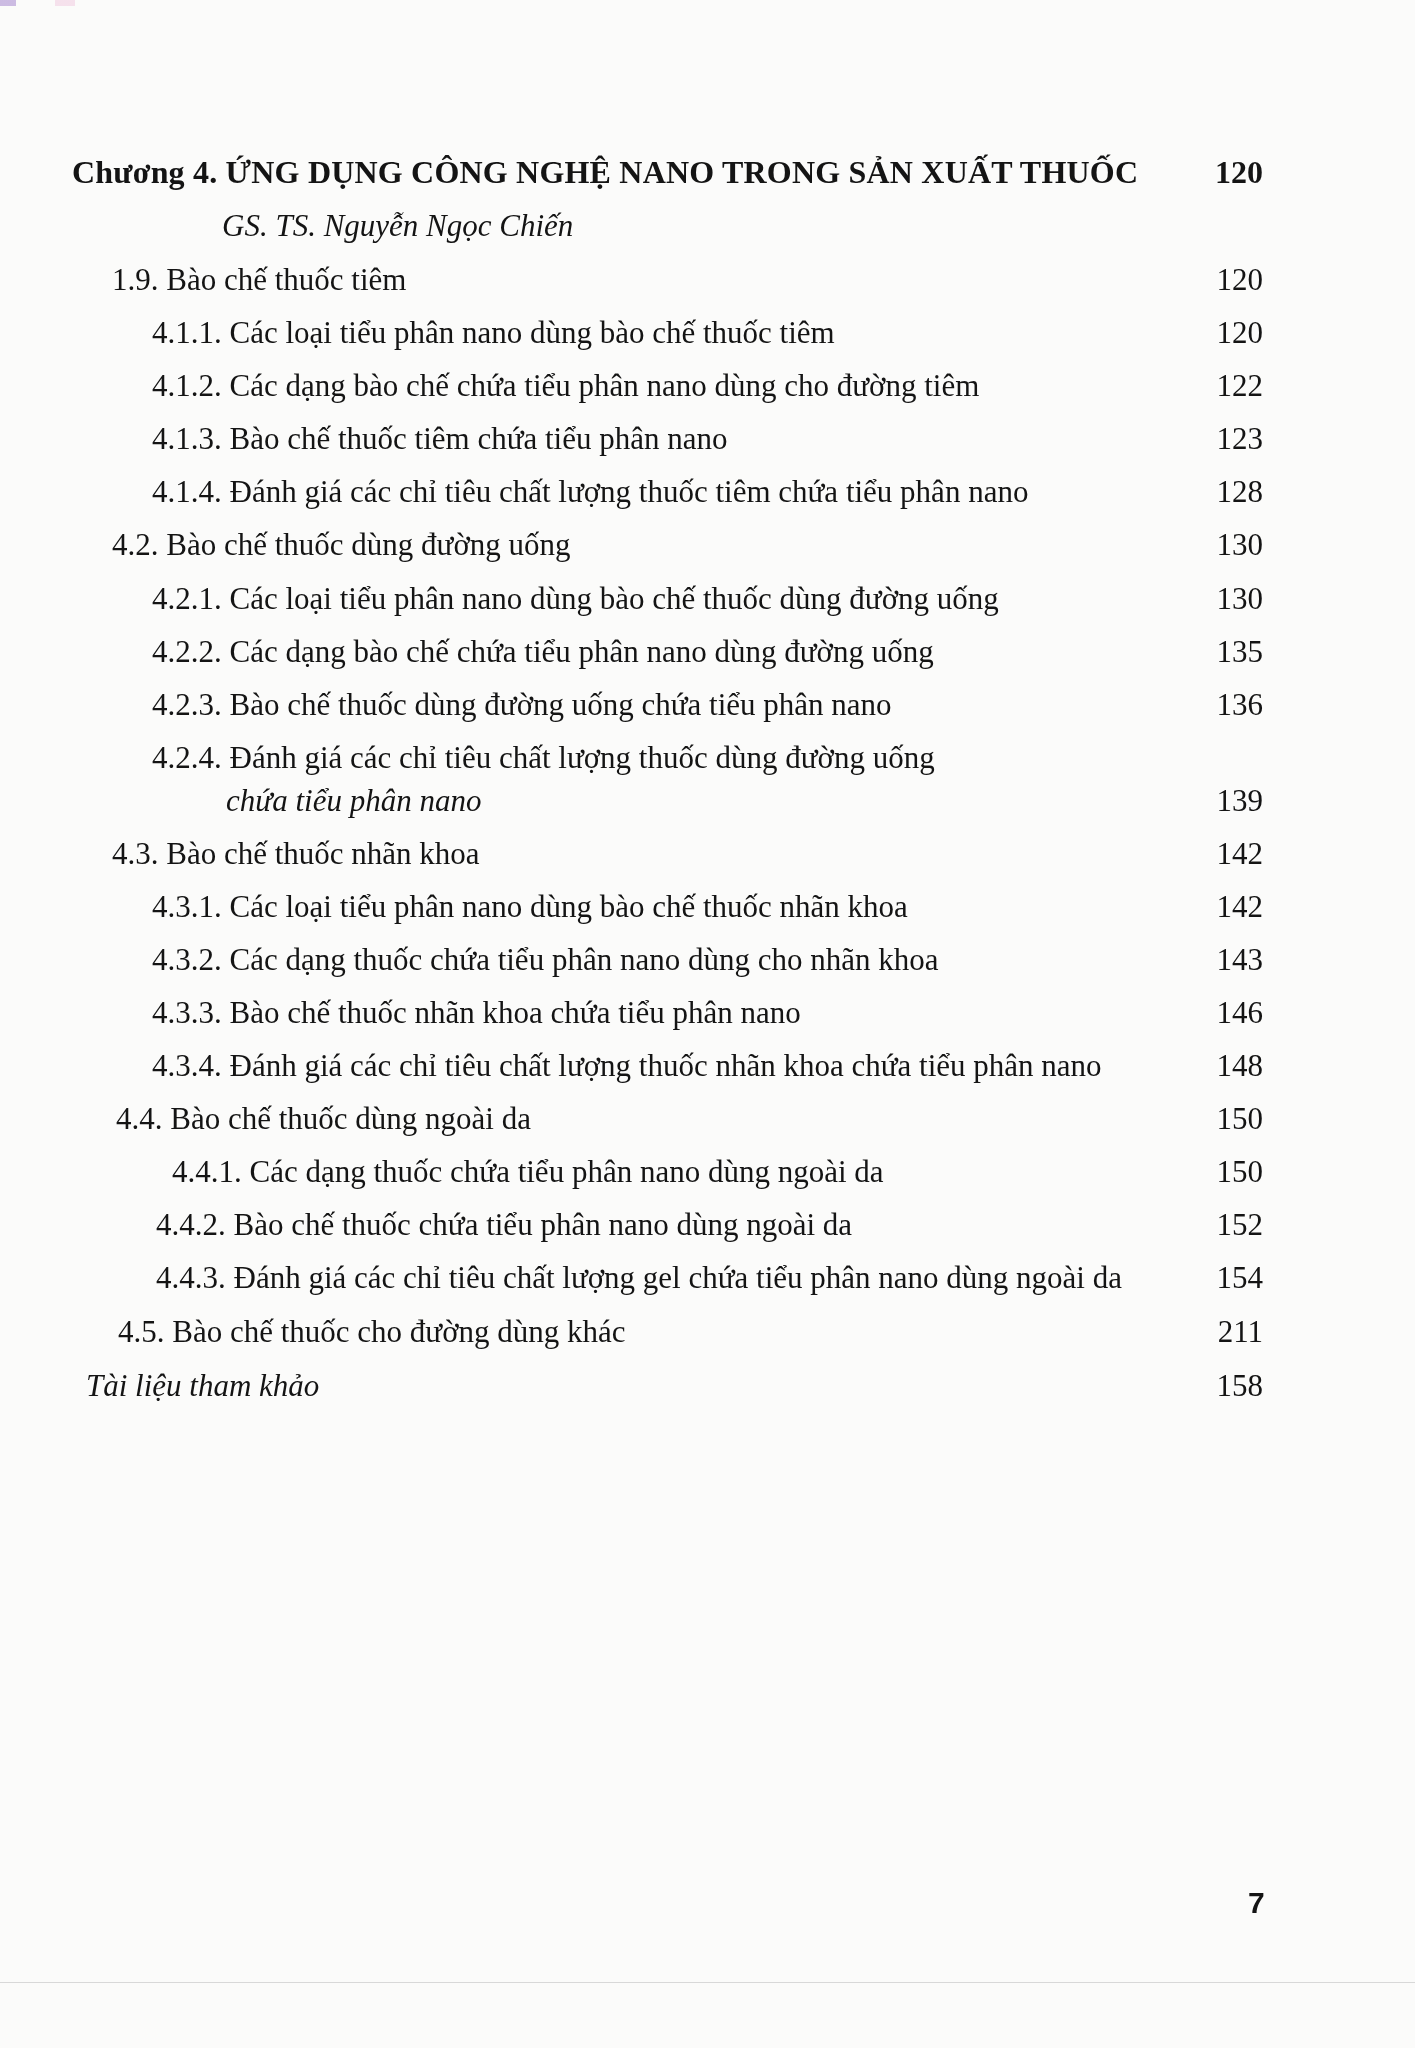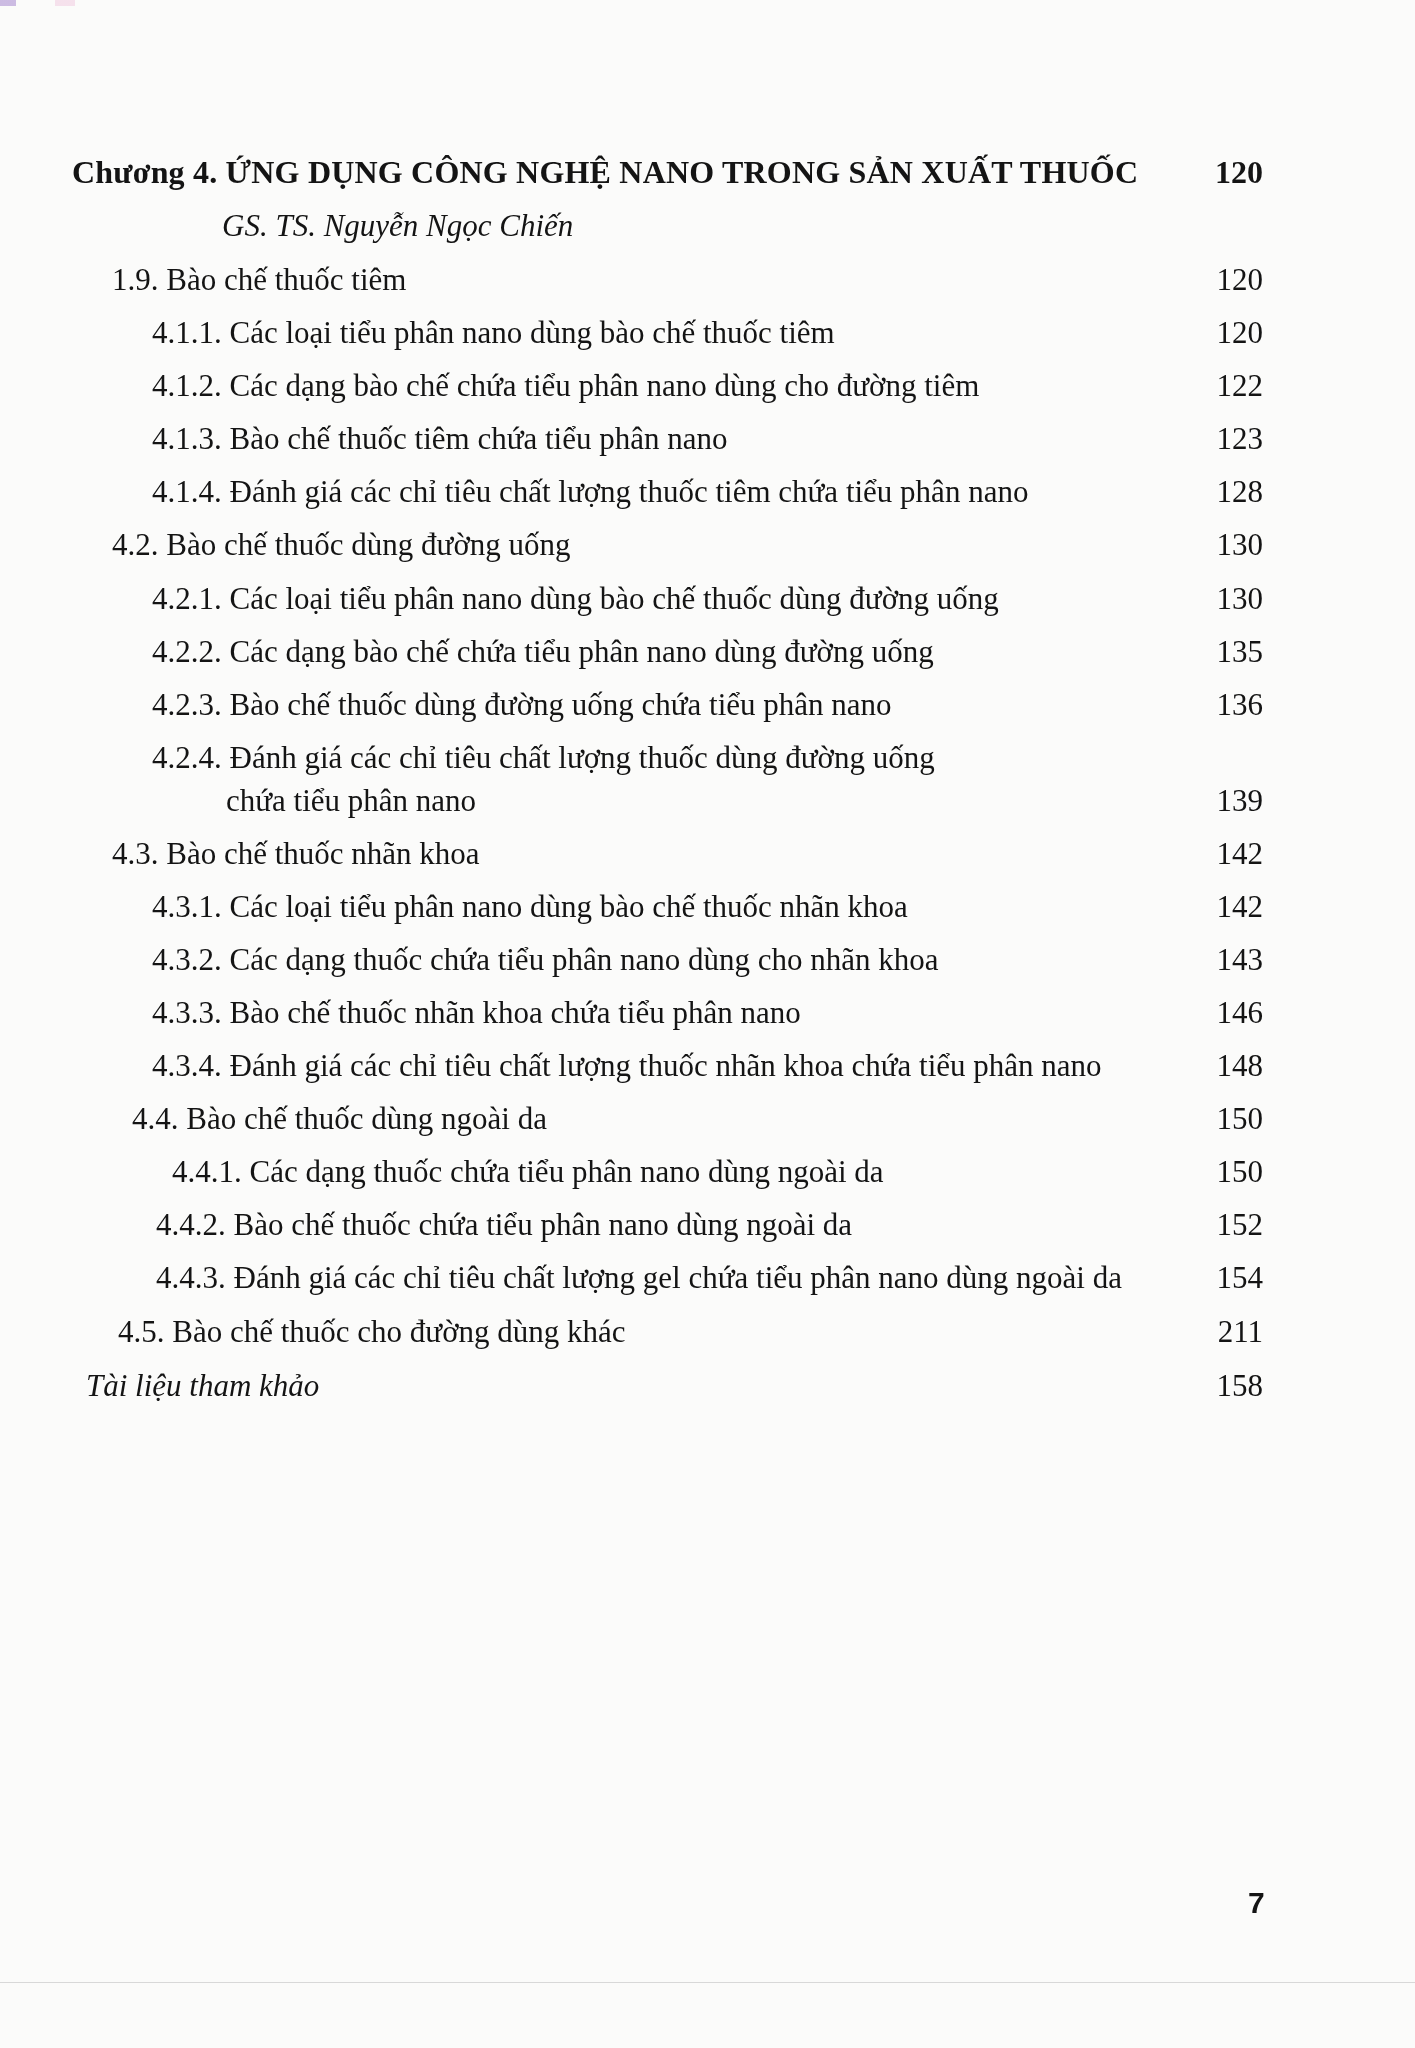--- a/index.html
+++ b/index.html
@@ -24,21 +24,21 @@
     white-space: nowrap;
   }
   .toc-row .label { position: absolute; top: 0; }
   .toc-row .page { position: absolute; top: 0; right: 152px; text-align: left; }
   .chapter { font-weight: bold; font-size: 32px; }
   .chapter .label { letter-spacing: 0.2px; }
   .author { font-style: italic; }
   .italic { font-style: italic; }
   .lvl1 .label { left: 112px; }
   .lvl2 .label { left: 152px; }
-  .cont .label { left: 226px; }
+  .cont .label { left: 226px; font-style: italic; }
   .author .label { left: 222px; }
   .page-number {
     position: absolute; left: 1248px; top: 1886px;
     font-size: 30px; font-weight: bold;
     font-family: "Liberation Sans", "DejaVu Sans", sans-serif;
   }
   .bottom-rule {
     position: absolute; left: 0; top: 1982px; width: 1415px; height: 1px;
     background: #d8d8d8;
   }
@@ -120,21 +120,21 @@
   <div class="toc-row lvl2" style="top:995px;">
     <span class="label">4.3.3. Bào chế thuốc nhãn khoa chứa tiểu phân nano</span>
     <span class="page">146</span>
   </div>
   <div class="toc-row lvl2" style="top:1048px;">
     <span class="label">4.3.4. Đánh giá các chỉ tiêu chất lượng thuốc nhãn khoa chứa tiểu phân nano</span>
     <span class="page">148</span>
   </div>
 
   <div class="toc-row lvl1" style="top:1101px;">
-    <span class="label" style="left:132px;">4.4. Bào chế thuốc dùng ngoài da</span>
+    <span class="label" style="left:116px;">4.4. Bào chế thuốc dùng ngoài da</span>
     <span class="page">150</span>
   </div>
   <div class="toc-row lvl2" style="top:1154px;">
     <span class="label" style="left:172px;">4.4.1. Các dạng thuốc chứa tiểu phân nano dùng ngoài da</span>
     <span class="page">150</span>
   </div>
   <div class="toc-row lvl2" style="top:1207px;">
     <span class="label" style="left:156px;">4.4.2. Bào chế thuốc chứa tiểu phân nano dùng ngoài da</span>
     <span class="page">152</span>
   </div>

